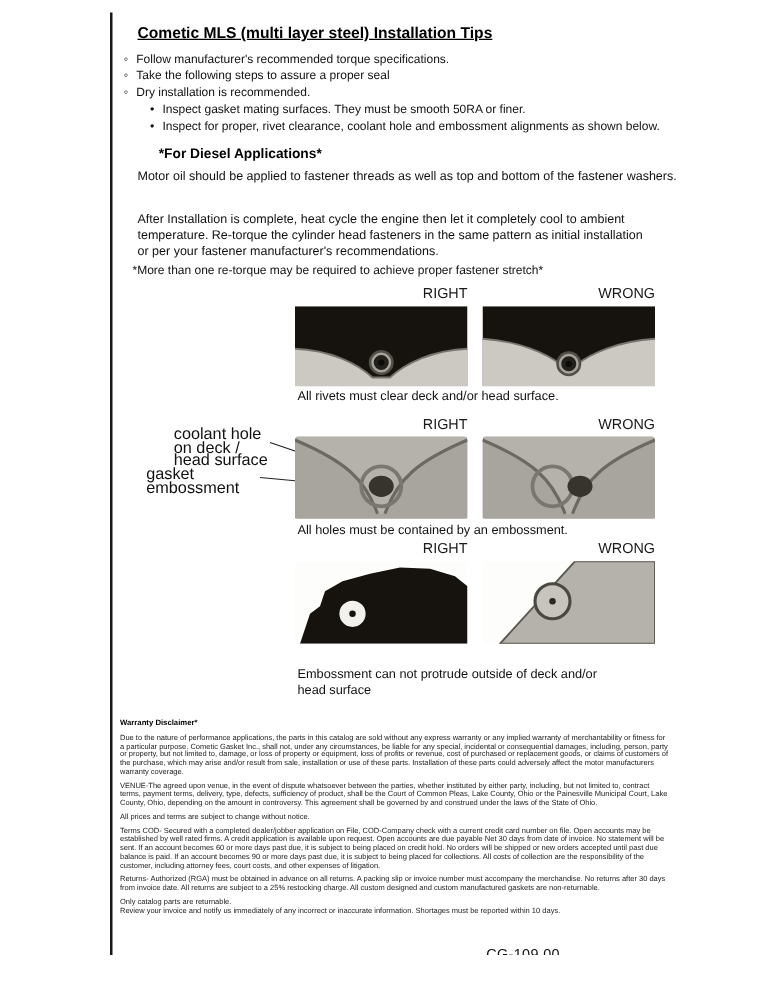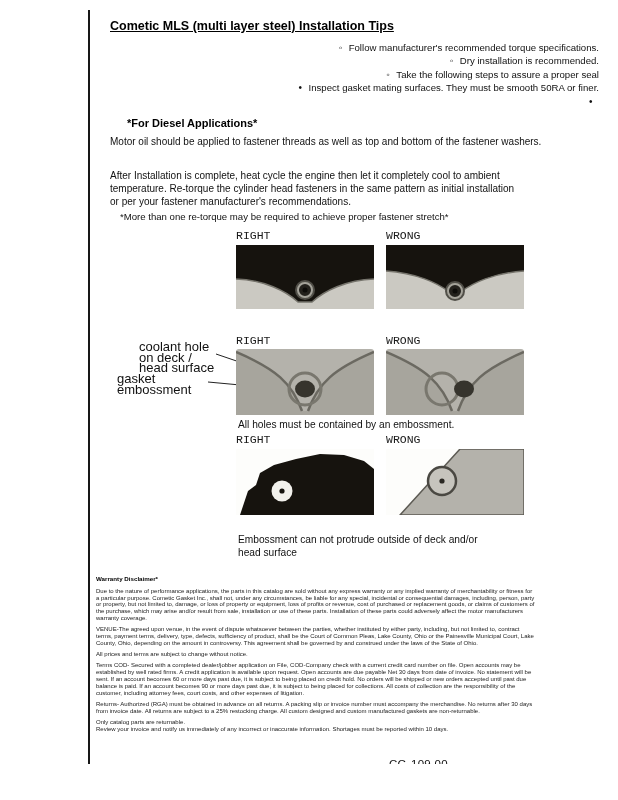--- a/index.html
+++ b/index.html
@@ -9,34 +9,34 @@
     font-family:"Liberation Sans", sans-serif; color:#111; overflow:hidden;
   }
   .left-rule { position:absolute; left:88px; top:10px; width:2px; height:782px; background:#181818; }
 
   .title {
     position:absolute; left:110px; top:19px; font-size:12.5px; font-weight:700;
     text-decoration:underline; color:#000;
   }
 
   .bullets { position:absolute; left:99px; top:41px; width:500px; font-size:9.6px; line-height:13.4px; color:#111; }
-  .bullet-row { display:flex;justify-content:flex-end; }
+  .bullet-row { display:flex; }
   .bullet-row .marker { width:10px; flex:0 0 10px; text-align:left; }
   .bullet-row .marker::before { content:"\25E6"; font-size:10px; }
   .bullet-row.sub { margin-left:21px; }
   .bullet-row.sub .marker::before { content:"\2022"; font-size:10px; }
 
   .diesel-heading { position:absolute; left:110px; top:117px; font-size:11px; font-weight:700; color:#000;margin-left:17px; }
   .para { position:absolute; left:110px; font-size:10px; line-height:12.8px; color:#111; }
   .para div { white-space:nowrap; }
   .para-oil { top:136px; }
   .para-heat { top:170px; }
-  .note { position:absolute; left:120px; top:211px; font-size:9.6px; color:#111; }
+  .note { position:absolute; left:106px; top:211px; font-size:9.6px; color:#111; }
 
-  .fig-label { position:absolute; width:138px; text-align:left; font-size:11.5px; color:#1a1a1a;font-family:Liberation Mono, monospace; }
+  .fig-label { position:absolute; width:138px; text-align:right; font-size:11.5px; color:#1a1a1a; }
   .fig { position:absolute; width:138px; }
   .fig svg { display:block; }
   .caption { position:absolute; font-size:10.2px; color:#111; line-height:12.6px; }
 
   .ann-label { position:absolute; font-size:13px; line-height:10.6px; color:#111; }
   .ann-coolant { left:139px; top:342px; width:80px; }
   .ann-emboss  { left:117px; top:374px; width:95px; }
   .ann-lines { position:absolute; left:200px; top:344px; width:112px; height:56px; pointer-events:none; }
 
   .fine-print { position:absolute; left:96px; top:576px; width:440px; font-size:6px; line-height:6.8px; color:#222; }
@@ -54,32 +54,33 @@
 
   <div class="title">Cometic MLS (multi layer steel) Installation Tips</div>
 
   <div class="bullets">
     <div class="bullet-row">
       <span class="marker"></span>
       <span>Follow manufacturer's recommended torque specifications.</span>
     </div>
     <div class="bullet-row">
       <span class="marker"></span>
-      <span>Dry installation is recommended.</span>
+      <span>Take the following steps to assure a proper seal</span>
     </div>
     <div class="bullet-row">
       <span class="marker"></span>
-      <span>Take the following steps to assure a proper seal</span>
+      <span>Dry installation is recommended.</span>
     </div>
     <div class="bullet-row sub">
       <span class="marker"></span>
       <span>Inspect gasket mating surfaces.  They must be smooth 50RA or finer.</span>
     </div>
     <div class="bullet-row sub">
       <span class="marker"></span>
+      <span>Inspect for proper, rivet clearance, coolant hole and embossment alignments as shown below.</span>
     </div>
   </div>
 
   <div class="diesel-heading">*For Diesel Applications*</div>
 
   <div class="para para-oil">
     <div>Motor oil should be applied to fastener threads as well as top and bottom of the fastener washers.</div>
   </div>
 
   <div class="para para-heat">
@@ -106,20 +107,21 @@
   <div class="fig" style="left:386px; top:245px;">
     <svg width="138" height="64" viewBox="0 0 138 64">
       <rect width="138" height="64" fill="#16130e"></rect>
       <path d="M0,26 C30,28 52,38 63,47 L75,47 C86,38 108,28 138,26 L138,64 L0,64 Z" fill="#cbc9c2"></path>
       <path d="M0,26 C30,28 52,38 63,47 L75,47 C86,38 108,28 138,26" fill="none" stroke="#76746c" stroke-width="1.5"></path>
       <circle cx="69" cy="46" r="10" fill="#514f48"></circle>
       <circle cx="69" cy="46" r="7" fill="#23211c" stroke="#a5a39a" stroke-width="2"></circle>
       <circle cx="69" cy="46" r="2.5" fill="#0d0c09"></circle>
     </svg>
   </div>
+  <div class="caption" style="left:238px; top:312px;">All rivets must clear deck and/or head surface.</div>
 
   <div class="fig-label" style="left:236px; top:334px;">RIGHT</div>
   <div class="fig-label" style="left:386px; top:334px;">WRONG</div>
 
   <div class="ann-label ann-coolant">coolant hole on deck / head surface</div>
   <div class="ann-label ann-emboss">gasket embossment</div>
   <svg class="ann-lines" viewBox="0 0 112 56">
     <line x1="16" y1="10" x2="104" y2="40" stroke="#222" stroke-width="1"></line>
     <line x1="8" y1="38" x2="94" y2="46" stroke="#222" stroke-width="1"></line>
   </svg>

